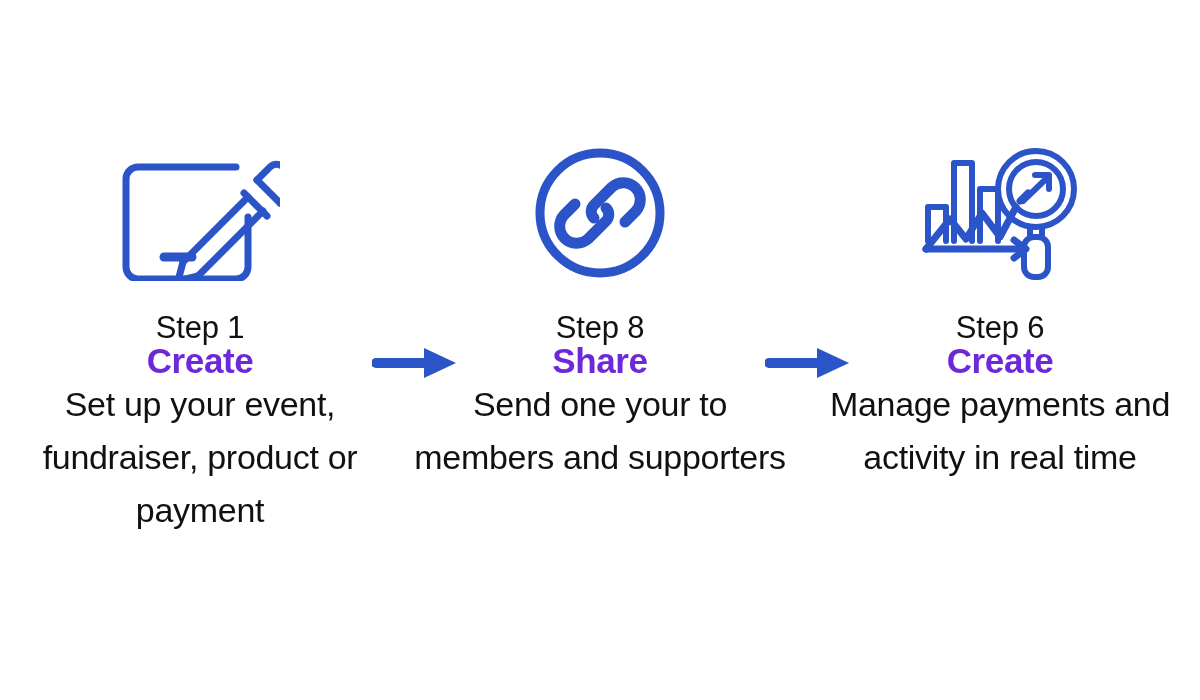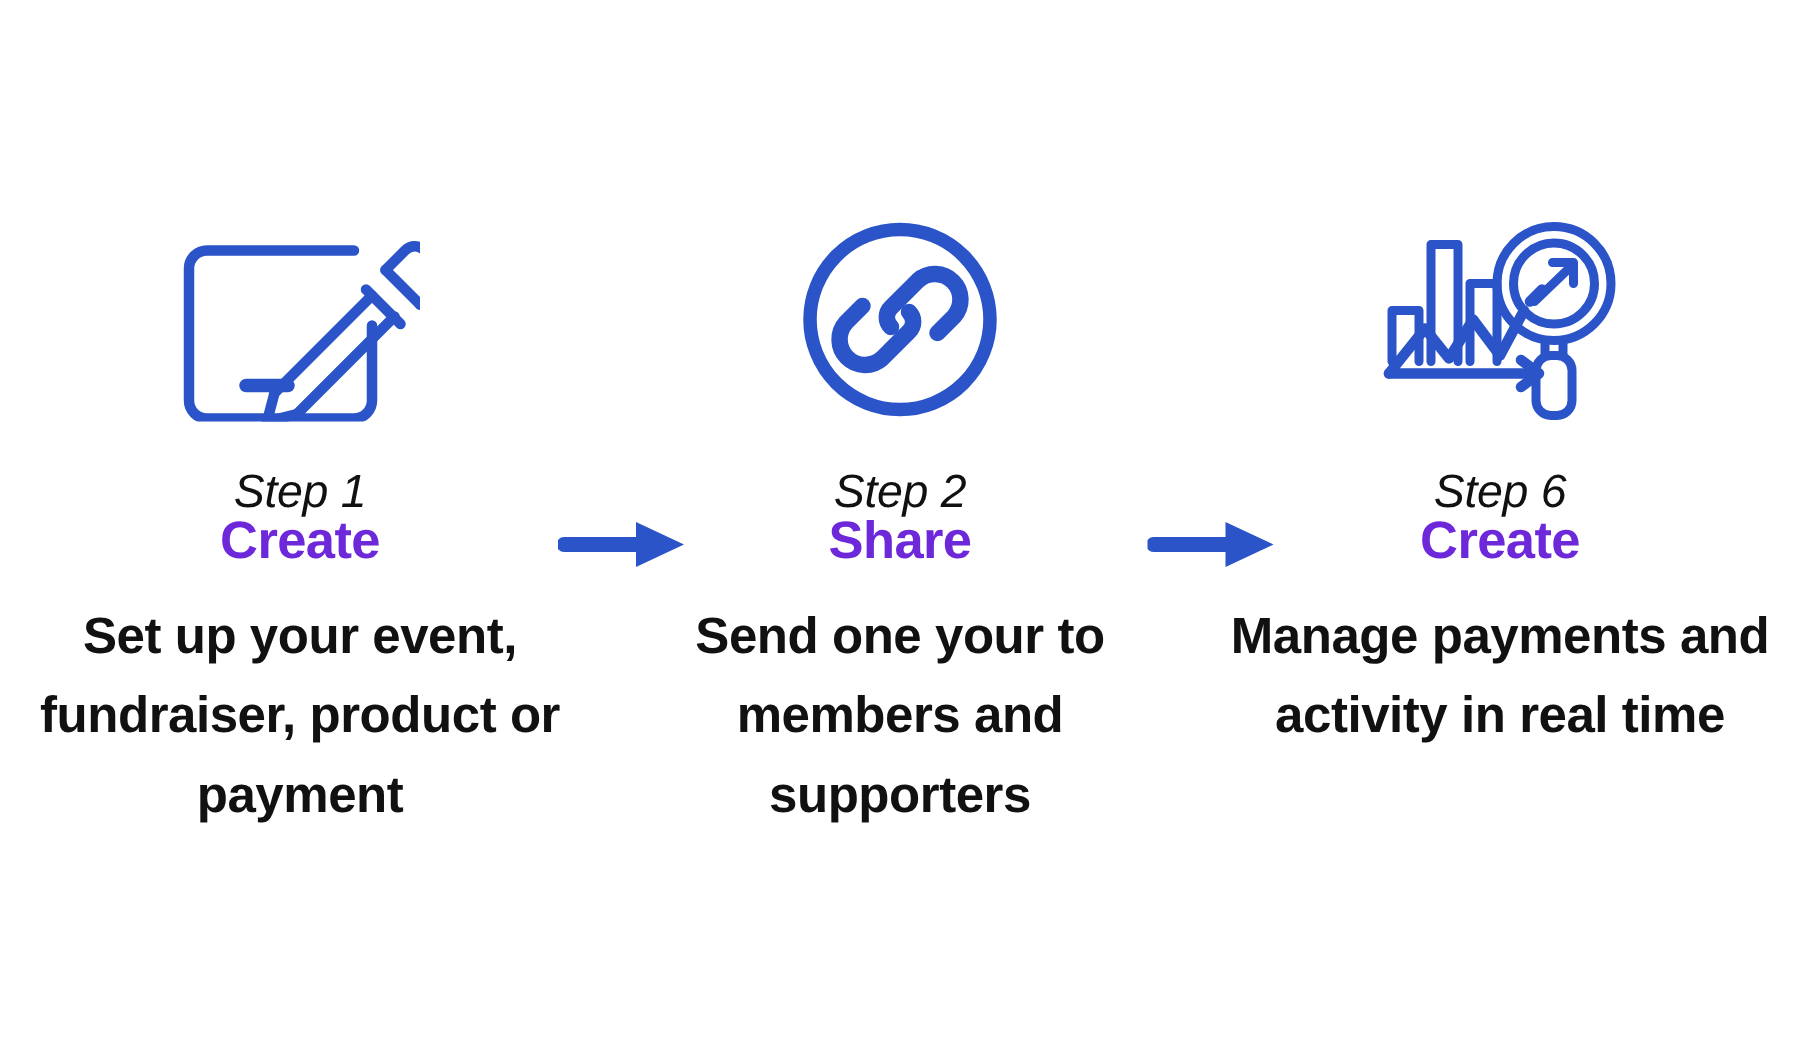--- a/index.html
+++ b/index.html
@@ -39,34 +39,32 @@
     justify-content: center;
   }
   .step-icon svg { display: block; }
   .step-eyebrow {
     margin-top: 24px;
     font-size: 31px;
     font-weight: 400;
     color: #111111;
     line-height: 1.0;
     letter-spacing: -0.2px;
-    font-style: italic;
   }
   .step-title {
     margin-top: 0;
     font-size: 35px;
     font-weight: 700;
     color: #6d28d9;
     line-height: 1.0;
     letter-spacing: -0.4px;
   }
   .step-desc {
-    margin-top: 20px;
     font-size: 34px;
-    font-weight: 700;
+    font-weight: 400;
     color: #111111;
     line-height: 53px;
     text-align: center;
     letter-spacing: -0.3px;
     max-width: 380px;
   }
   
   .arrow {
     position: absolute;
     top: 346px;
@@ -110,21 +108,21 @@
     <div class="step">
       <div class="step-icon">
         <svg width="134" height="134" viewBox="0 0 134 134" fill="none" stroke="#2b54c8" stroke-width="9" stroke-linecap="round" stroke-linejoin="round">
           <circle cx="67" cy="67" r="60"></circle>
 
           <path d="M61 72 a9 9 0 0 1 0 -13 L79 41 a17 17 0 0 1 24 24 L92 76" stroke-width="11"></path>
 
           <path d="M73 62 a9 9 0 0 1 0 13 L55 93 a17 17 0 0 1 -24 -24 L42 58" stroke-width="11"></path>
         </svg>
       </div>
-      <div class="step-eyebrow">Step 2</div>
+      <div class="step-eyebrow">Step 8</div>
       <div class="step-title">Share</div>
       <div class="step-desc">Send one your to members and supporters</div>
     </div>
 
     <div class="step">
       <div class="step-icon">
         <svg width="160" height="136" viewBox="0 0 160 136" fill="none" stroke="#2b54c8" stroke-width="6" stroke-linecap="round" stroke-linejoin="round">
 
           <path d="M8 96 V62 H26 V96"></path>
           <path d="M34 96 V18 H52 V96"></path>

